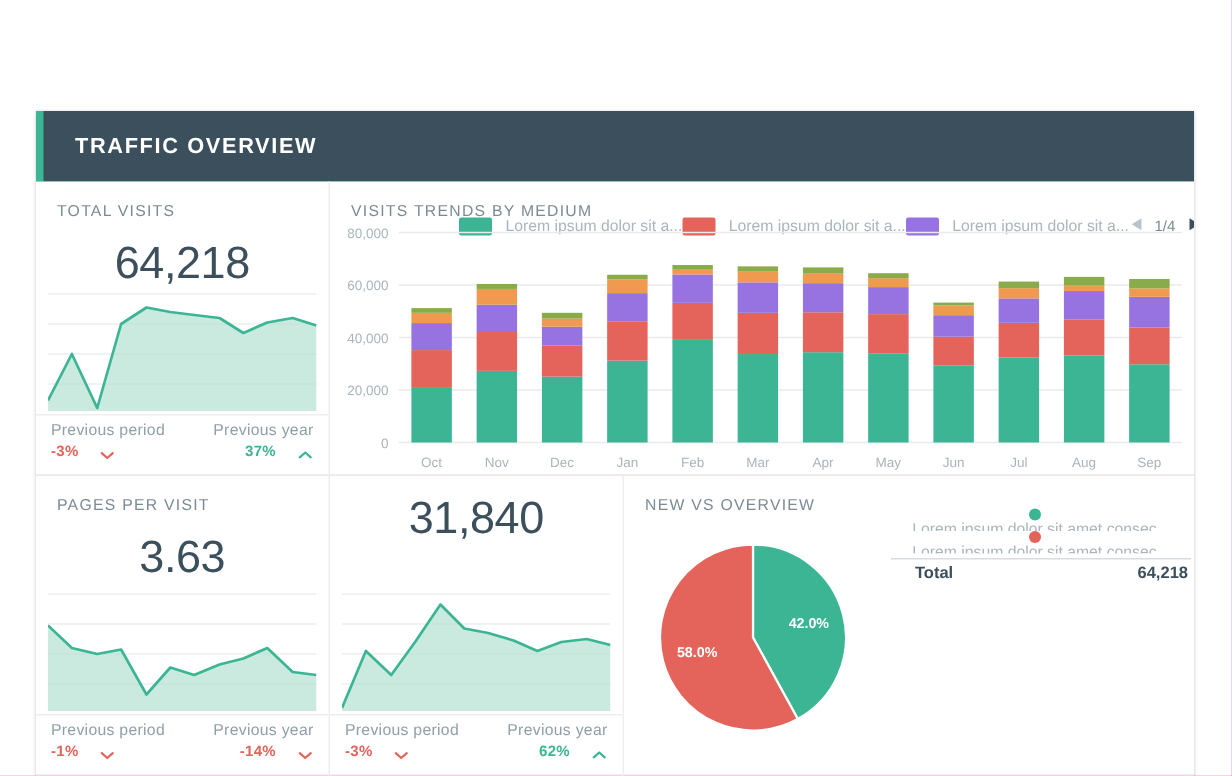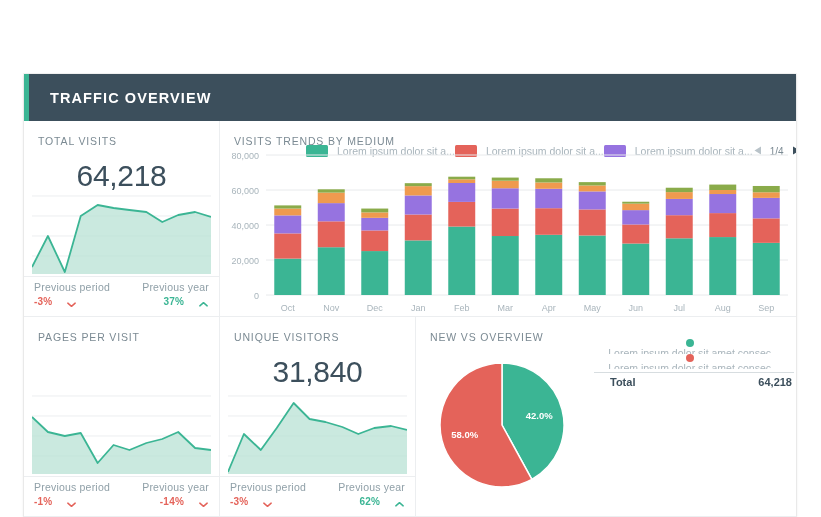--- a/index.html
+++ b/index.html
@@ -345,20 +345,21 @@
             <text x="546.25" y="162" text-anchor="middle" font-size="9" fill="#a9b5bc" font-family="&quot;Liberation Sans&quot;, sans-serif">Sep</text>
           </svg>
       </div>
     </div>
   </div>
 
   <div class="row row-bottom">
 
     <div class="card kpi-card">
       <div class="card-title">PAGES PER VISIT</div>
+      <div class="kpi-value">3.63</div>
       <div class="spark-wrap">
         <svg viewBox="0 0 180 82" preserveAspectRatio="none">
           <line x1="0" y1="4" x2="180" y2="4" stroke="#eceef0" stroke-width="1"></line>
           <line x1="0" y1="24" x2="180" y2="24" stroke="#eceef0" stroke-width="1"></line>
           <line x1="0" y1="44" x2="180" y2="44" stroke="#eceef0" stroke-width="1"></line>
           <line x1="0" y1="64" x2="180" y2="64" stroke="#eceef0" stroke-width="1"></line>
           <path d="M0,25 L16,40 L33,44 L49,41 L66,71 L82,53 L98,58 L115,51 L131,47 L147,40 L164,56 L180,58 L180,82 L0,82 Z" fill="#b6e0d3" opacity="0.72"></path>
           <polyline points="0,25 16,40 33,44 49,41 66,71 82,53 98,58 115,51 131,47 147,40 164,56 180,58" fill="none" stroke="#3bb594" stroke-width="1.8" stroke-linejoin="round"></polyline>
         </svg>
       </div>
@@ -382,21 +383,20 @@
               <svg viewBox="0 0 12 12">
                   <polyline points="2,4.5 6,8 10,4.5" fill="none" stroke="#e4635a" stroke-width="1.6" stroke-linecap="round" stroke-linejoin="round"></polyline>
                 </svg>
             </span>
           </span>
         </div>
       </div>
     </div>
 
     <div class="card kpi-card">
-      <div class="card-title">UNIQUE VISITORS</div>
       <div class="kpi-value">31,840</div>
       <div class="spark-wrap">
         <svg viewBox="0 0 180 82" preserveAspectRatio="none">
           <line x1="0" y1="4" x2="180" y2="4" stroke="#eceef0" stroke-width="1"></line>
           <line x1="0" y1="24" x2="180" y2="24" stroke="#eceef0" stroke-width="1"></line>
           <line x1="0" y1="44" x2="180" y2="44" stroke="#eceef0" stroke-width="1"></line>
           <line x1="0" y1="64" x2="180" y2="64" stroke="#eceef0" stroke-width="1"></line>
           <path d="M0,80 L16,42 L33,58 L49,36 L66,11 L82,27 L98,30 L115,35 L131,42 L147,36 L164,34 L180,38 L180,82 L0,82 Z" fill="#b6e0d3" opacity="0.72"></path>
           <polyline points="0,80 16,42 33,58 49,36 66,11 82,27 98,30 115,35 131,42 147,36 164,34 180,38" fill="none" stroke="#3bb594" stroke-width="1.8" stroke-linejoin="round"></polyline>
         </svg>

